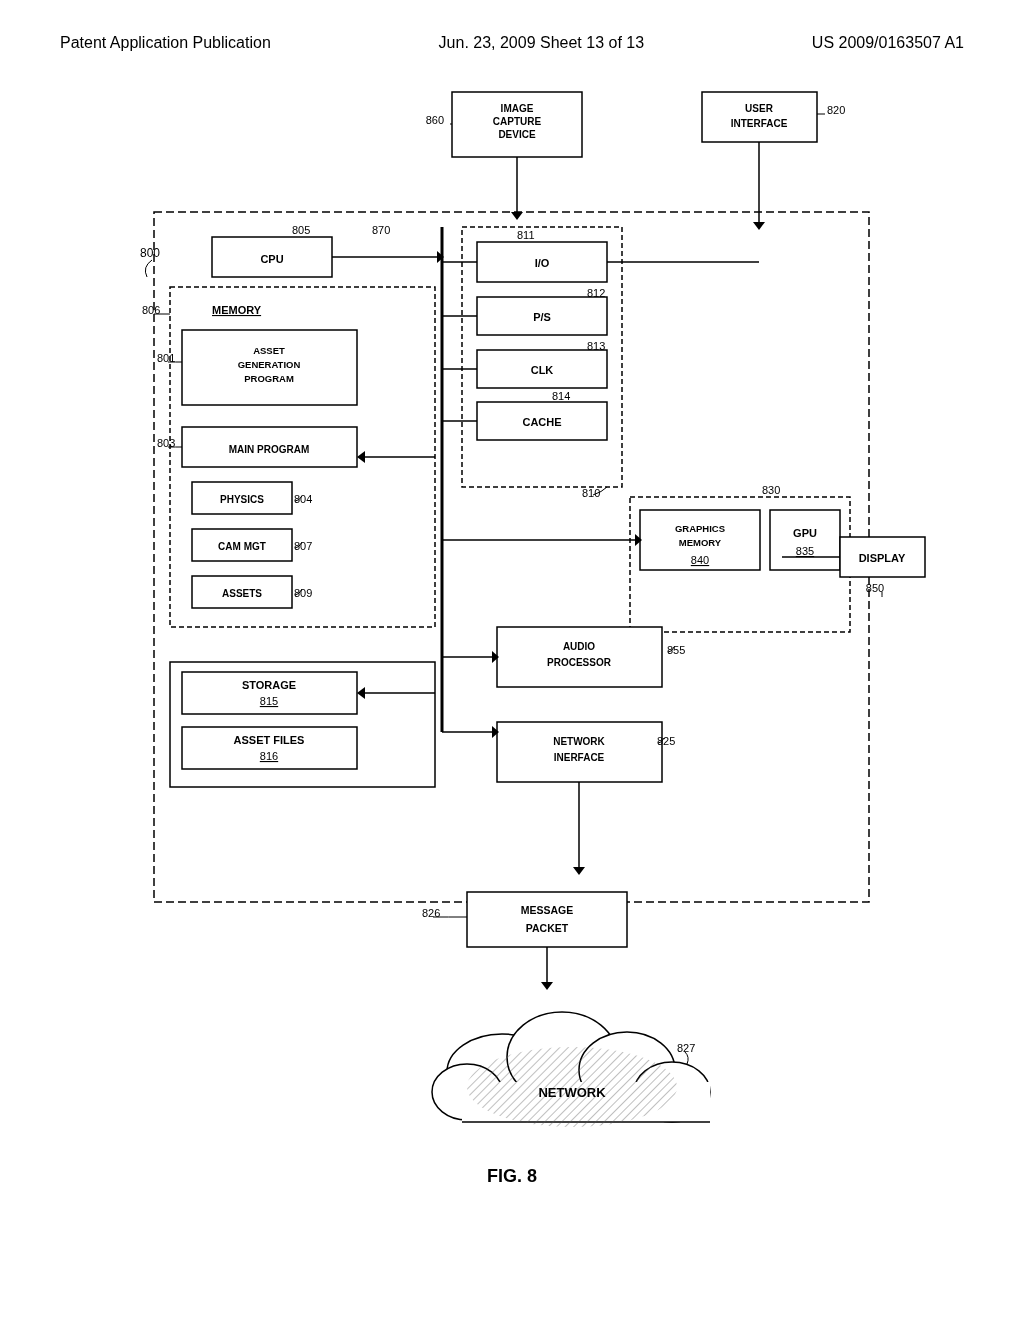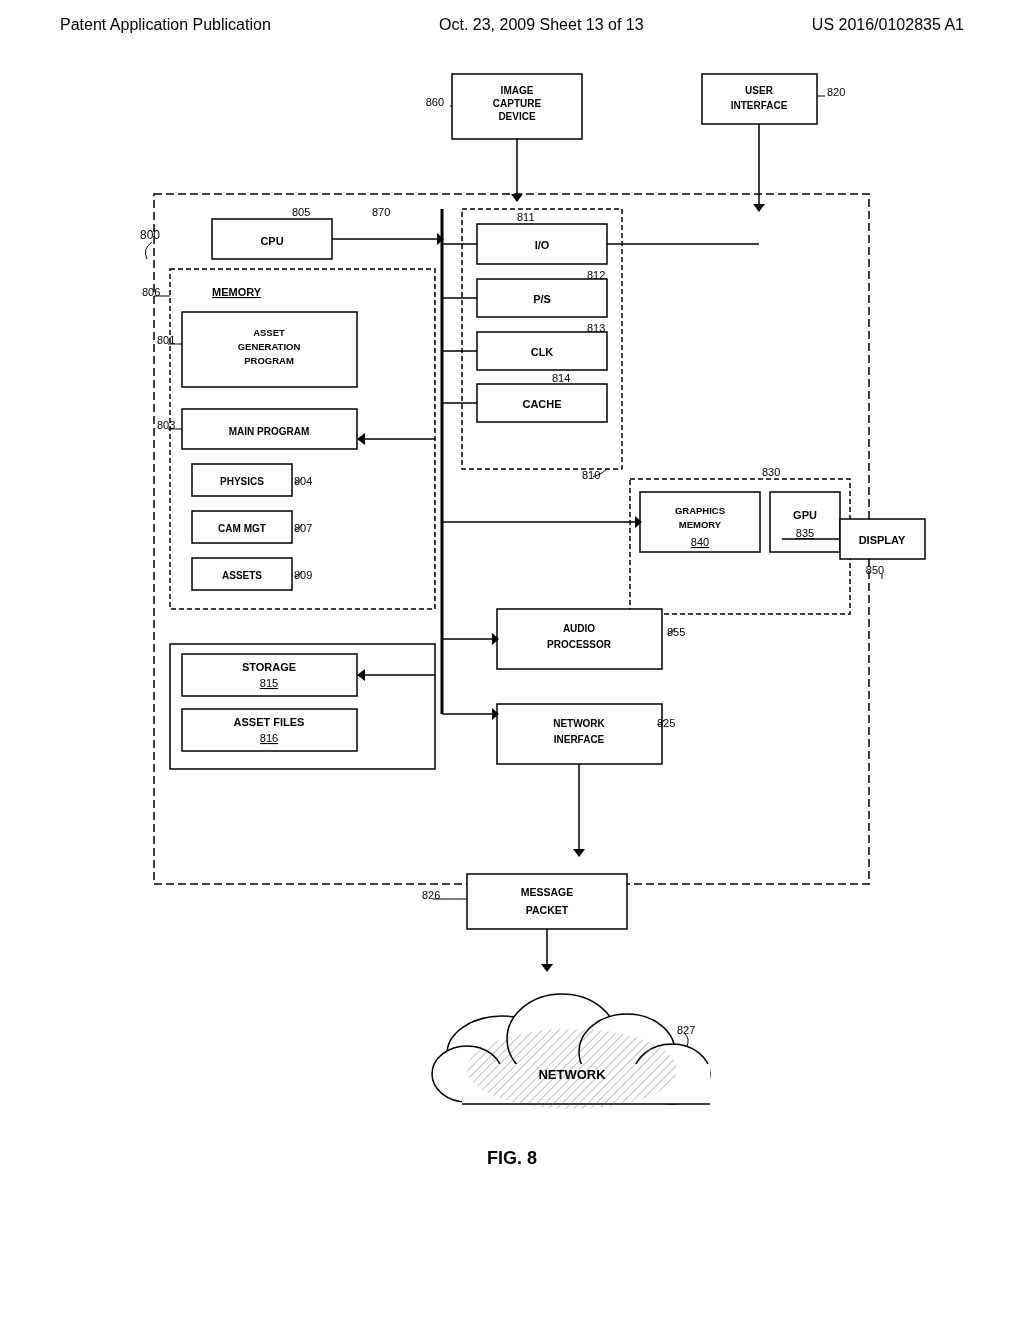--- a/index.html
+++ b/index.html
@@ -17,21 +17,21 @@
       min-height: 1320px;
       background: #fff;
       position: relative;
     }
 
     
     .header {
       display: flex;
       justify-content: space-between;
       align-items: center;
-      padding: 16px 60px 10px 60px;
+      padding: 34px 60px 10px 60px;
       border-bottom: none;
     }
 
     
     .diagram {
       position: relative;
       width: 860px;
       margin: 20px auto 0 auto;
       text-align: center;
     }
@@ -41,22 +41,22 @@
       height: 1180px;
     }
   </style>
 </head>
 <body>
 
 <div class="page">
 
   <div class="header">
     <span>Patent Application Publication</span>
-    <span>Oct. 23, 2009  Sheet 13 of 13</span>
-    <span>US 2016/0102835 A1</span>
+    <span>Jun. 23, 2009  Sheet 13 of 13</span>
+    <span>US 2009/0163507 A1</span>
   </div>
 
   <div class="diagram">
     <svg class="main-diagram" viewBox="0 0 860 1180" xmlns="http://www.w3.org/2000/svg">
       <defs>
 
         <pattern id="hatch" patternUnits="userSpaceOnUse" width="6" height="6" patternTransform="rotate(45)">
           <line x1="0" y1="0" x2="0" y2="6" stroke="#555" stroke-width="1.5"></line>
         </pattern>
       </defs>

